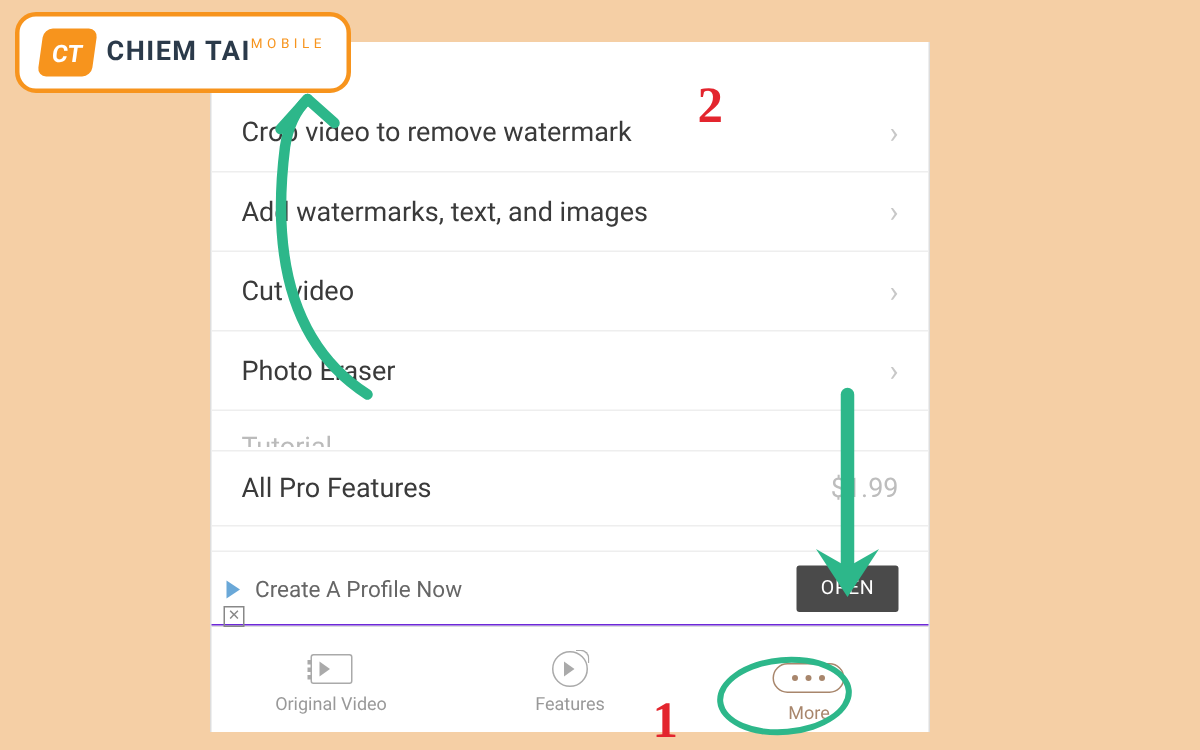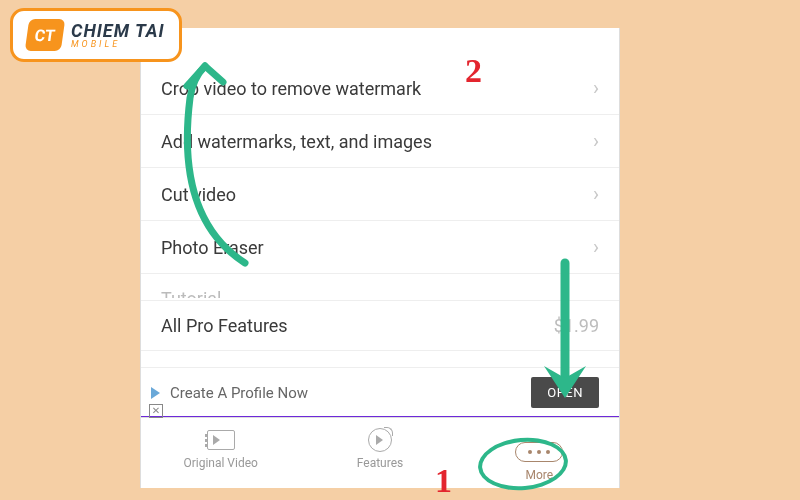--- a/index.html
+++ b/index.html
@@ -1,21 +1,21 @@
 <!DOCTYPE html>
 <html><head>
   <meta charset="utf-8">
   <style>
     * { margin: 0; padding: 0; box-sizing: border-box; }
     body { width: 800px; height: 500px; background: #f5cfa5; font-family: -apple-system, BlinkMacSystemFont, "Segoe UI", Roboto, Arial, sans-serif; position: relative; overflow: hidden; }
     
     
     .logo-badge { position: absolute; top: 8px; left: 10px; background: #fff; border: 3px solid #f7941d; border-radius: 14px; padding: 8px 14px; display: flex; align-items: center; gap: 8px; z-index: 30; }
     .logo-ct { width: 36px; height: 32px; background: #f7941d; border-radius: 6px; display: flex; align-items: center; justify-content: center; color: #fff; font-weight: 700; font-size: 16px; transform: skew(-8deg); }
-    .logo-text { display: flex; flex-direction: column; line-height: 1; font-style: italic; }
+    .logo-text { display: flex; flex-direction: row; line-height: 1; }
     .logo-main { font-size: 18px; font-weight: 700; letter-spacing: 1px; color: #2b3a4a; }
     .logo-sub { font-size: 9px; color: #f7941d; letter-spacing: 3px; text-align: left; }
 
     
     .screen { position: absolute; left: 140px; top: 28px; width: 480px; height: 460px; background: #fff; border-left: 1px solid #ddd; border-right: 1px solid #ddd; display: flex; flex-direction: column; }
     .screen-header { padding: 10px 20px 6px; font-size: 15px; color: #666; letter-spacing: 1px; }
     .list { flex: 1; overflow: hidden; }
     .row { display: flex; align-items: center; justify-content: space-between; padding: 14px 20px; border-bottom: 1px solid #eee; color: #3a3a3a; font-size: 18px; position: relative; }
     .row .label {}
     .chev { color: #c8c8c8; font-size: 20px; }
@@ -24,21 +24,21 @@
     
     
     .ad-bar { display: flex; align-items: center; padding: 8px 20px 8px 10px; border-bottom: 1px solid #6d28d9; gap: 10px; position: relative; }
     .ad-tri { width: 0; height: 0; border-top: 6px solid transparent; border-bottom: 6px solid transparent; border-left: 9px solid #6aa8d8; }
     .ad-text { flex: 1; color: #666; font-size: 15px; }
     .ad-btn { background: #4a4a4a; color: #fff; padding: 8px 16px; font-size: 13px; letter-spacing: 0.5px; border-radius: 2px; }
     .ad-x { position: absolute; left: 8px; bottom: -2px; width: 14px; height: 14px; border: 1px solid #888; color: #888; font-size: 10px; display: flex; align-items: center; justify-content: center; line-height: 1; }
     
     
     .nav { display: flex; border-top: 1px solid #ddd; }
-    .nav-item { flex: 1; display: flex; flex-direction: column; align-items: center; padding: 10px 0 6px; color: #999; font-size: 12px; gap: 4px; }
+    .nav-item { flex: 1; display: flex; flex-direction: column; align-items: center; justify-content: center; padding: 10px 0 6px; color: #999; font-size: 12px; gap: 4px; }
     .nav-ico { height: 24px; display: flex; align-items: center; justify-content: center; }
     .ov-ico { width: 28px; height: 20px; border: 1.5px solid #aaa; border-radius: 2px; position: relative; }
     .ov-ico::before { content:""; position:absolute; left:5px; top:4px; width:0; height:0; border-top:5px solid transparent; border-bottom:5px solid transparent; border-left:7px solid #aaa; }
     .ov-ico::after { content:""; position:absolute; left:-3px; top:3px; width:3px; height:3px; background:#aaa; box-shadow: 0 5px 0 #aaa, 0 10px 0 #aaa; }
     .pr-ico { width: 24px; height: 24px; border: 1.5px solid #aaa; border-radius: 50%; position: relative; }
     .pr-ico::before { content:""; position:absolute; left:7px; top:6px; width:0; height:0; border-top:5px solid transparent; border-bottom:5px solid transparent; border-left:7px solid #aaa; }
     .pr-ico::after { content:""; position:absolute; right:-2px; top:-2px; width:8px; height:8px; border:1.5px solid #aaa; border-left:none; border-bottom:none; border-radius: 0 6px 0 0; }
     .more-dots { width: 48px; height: 20px; border: 1.5px solid #a8866c; border-radius: 12px; display: flex; align-items:center; justify-content:center; gap:5px; }
     .more-dots i { width:4px; height:4px; background:#a8866c; border-radius:50%; }
     .nav-item.active { color:#a8866c;margin-top:12px; }

